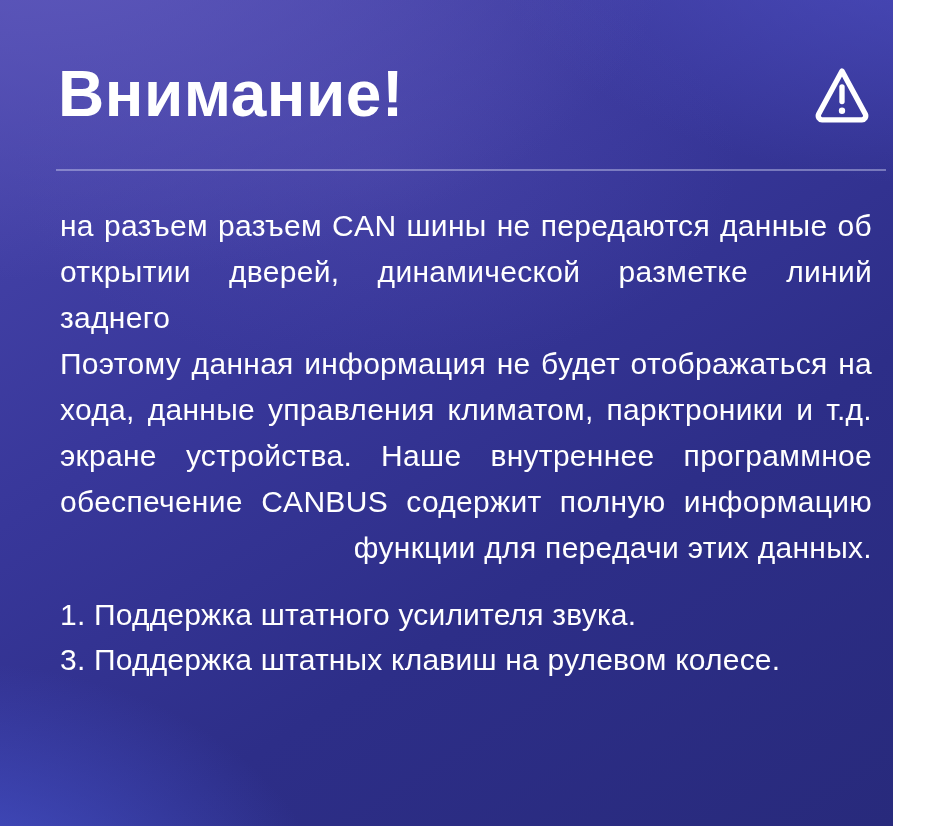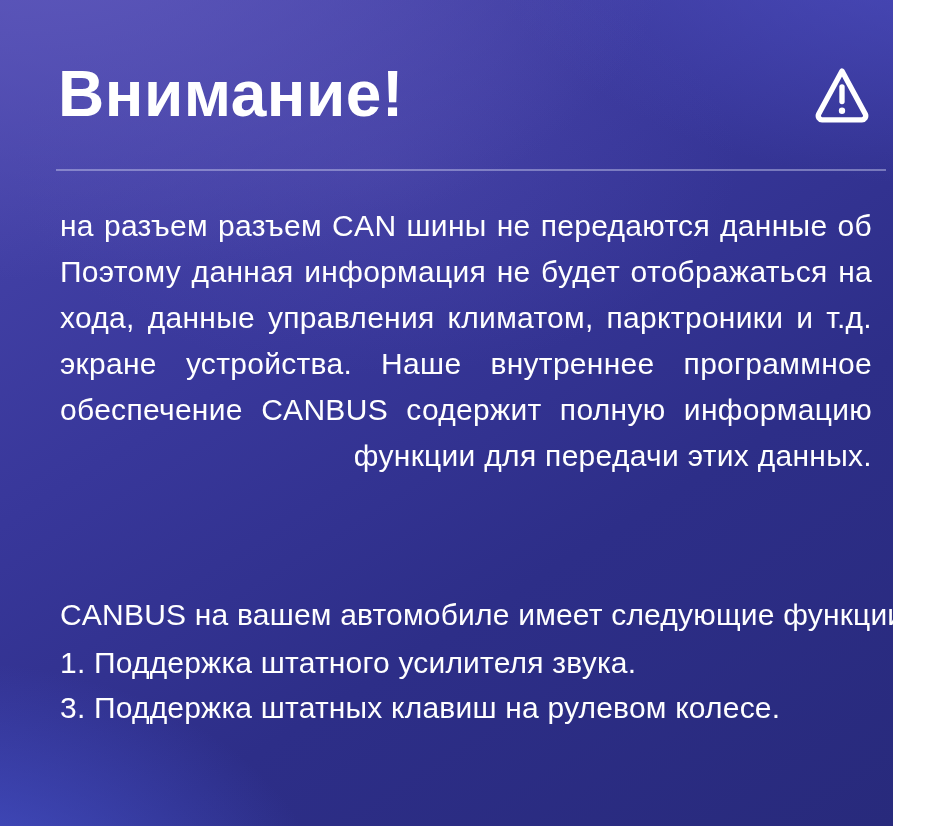--- a/index.html
+++ b/index.html
@@ -80,26 +80,26 @@
       <path d="M12 2.2 L21.2 19.2 A1.6 1.6 0 0 1 19.8 21.4 L4.2 21.4 A1.6 1.6 0 0 1 2.8 19.2 Z" transform="translate(0,-1)" stroke="#ffffff" stroke-width="2.1" stroke-linejoin="round" fill="none"></path>
       <line x1="12" y1="7.4" x2="12" y2="13.2" stroke="#ffffff" stroke-width="2.1" stroke-linecap="round"></line>
       <circle cx="12" cy="16.8" r="1.25" fill="#ffffff"></circle>
     </svg>
   </div>
 
   <div class="divider"></div>
 
   <div class="body-text">
     <div class="jline">на разъем разъем CAN шины не передаются данные об</div>
+    <div class="jline">открытии дверей, динамической разметке линий заднего</div>
     <div class="jline">Поэтому данная информация не будет отображаться на</div>
     <div class="jline">хода, данные управления климатом, парктроники и т.д.</div>
     <div class="jline">экране устройства. Наше внутреннее программное</div>
     <div class="jline">обеспечение CANBUS содержит полную информацию</div>
     <div class="lline">функции для передачи этих данных.</div>
   </div>
 
   <div class="features">
-    <div class="intro">CANBUS на вашем автомобиле имеет следующие функции:</div>
     <div class="item">1. Поддержка штатного усилителя звука.</div>
     <div class="item">3. Поддержка штатных клавиш на рулевом колесе.</div>
   </div>
 
 </div>
 
 </body></html>

